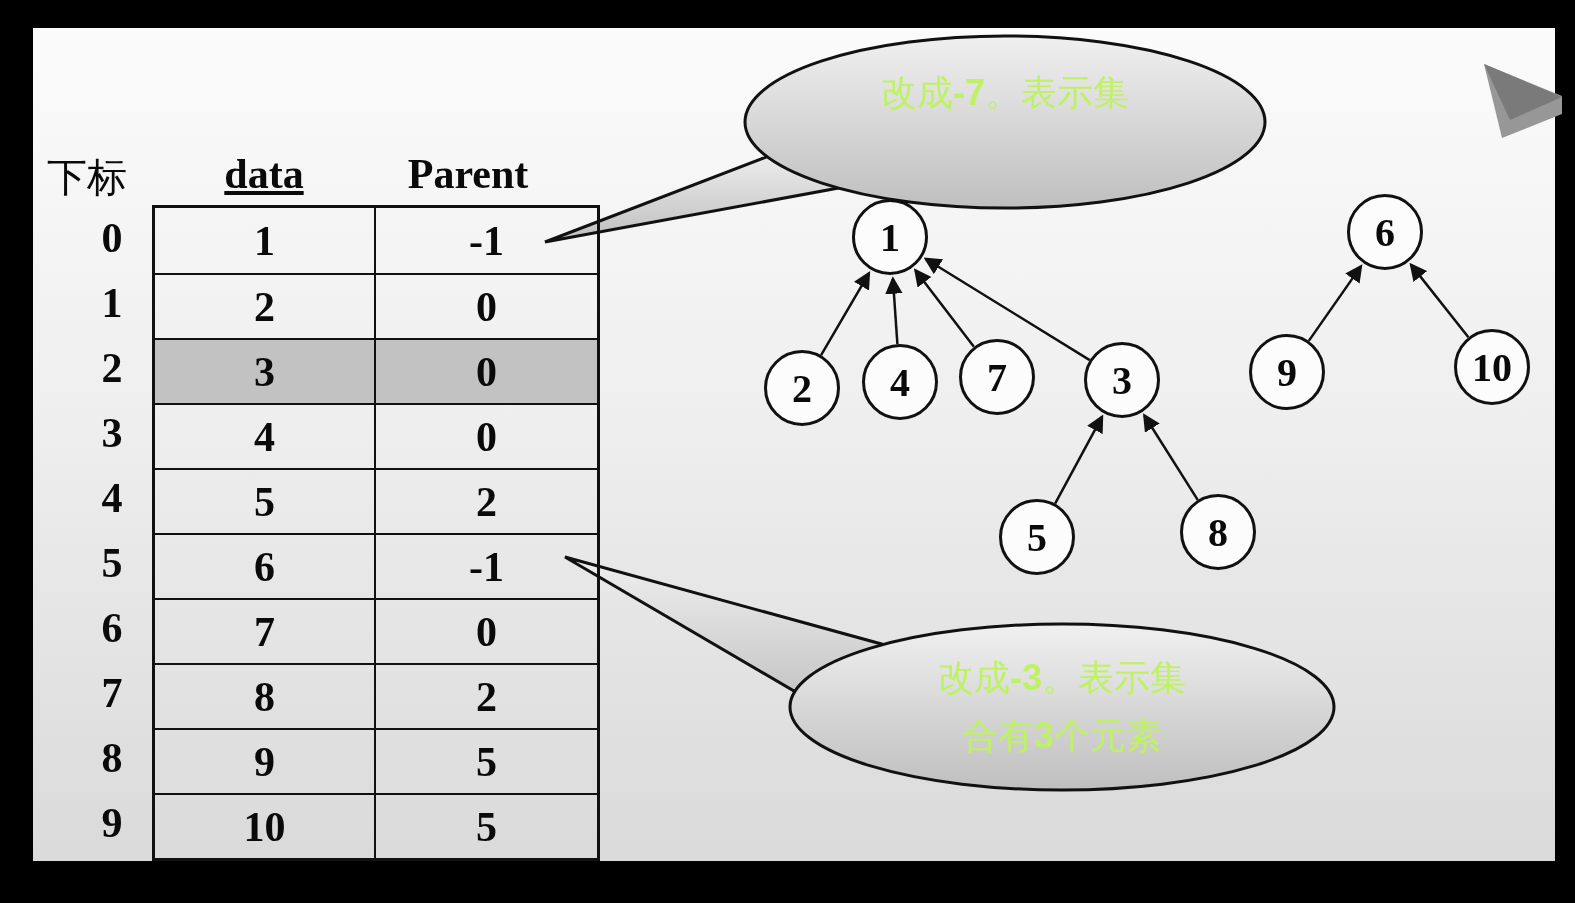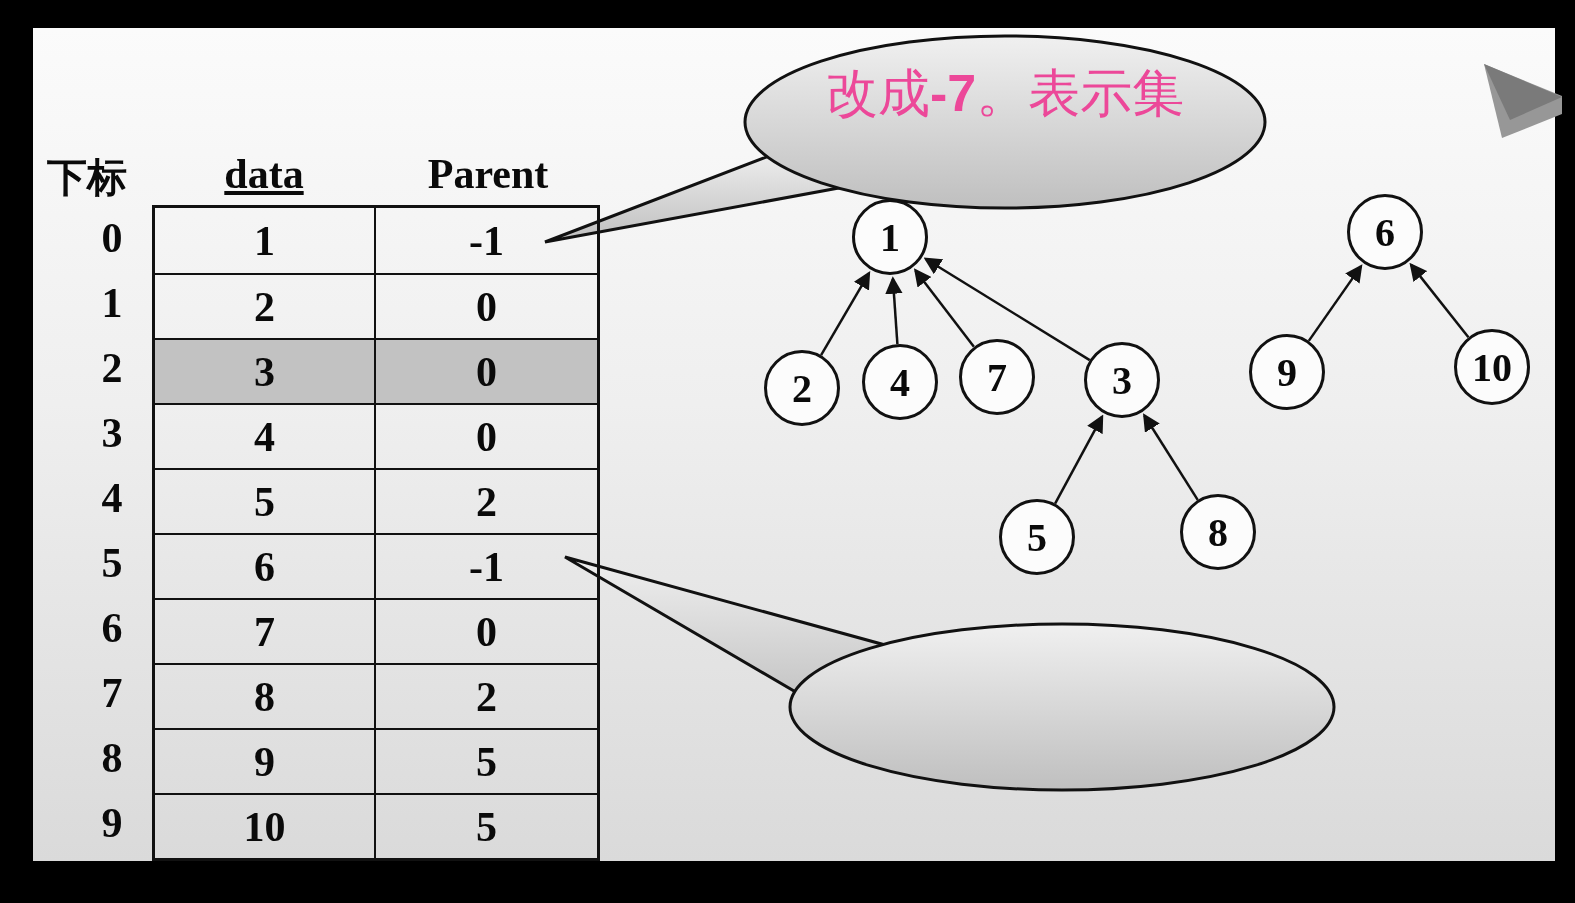--- a/index.html
+++ b/index.html
@@ -9,38 +9,38 @@
   .frame { position:relative; width:1575px; height:903px; background:#000; overflow:hidden; }
   .slide-bg { position:absolute; left:33px; top:28px; width:1522px; height:833px;
               background:linear-gradient(180deg,#fbfbfb 0%, #efefef 45%, #dadada 100%); }
 
   #overlay { position:absolute; left:0; top:0; width:1575px; height:903px; }
   .edge { stroke:#111; stroke-width:2.5; }
 
   
   .col-hdr { position:absolute; top:150px; height:52px; line-height:52px; text-align:center;
              font:700 42px "Liberation Serif", serif; color:#0a0a0a; }
-  .col-hdr.cjk { font-family:"Liberation Sans", sans-serif; font-weight:700; font-size:40px; }
+  .col-hdr.cjk { font-family:"Liberation Sans", sans-serif; font-weight:400; font-size:40px; }
   .hdr-index  { left:28px;  width:118px; }
   .hdr-data   { left:152px; width:224px;text-decoration:underline; }
-  .hdr-parent { left:376px; width:224px; }
+  .hdr-parent { left:356px; width:224px; }
 
   .ptable { position:absolute; left:152px; top:205px; width:448px; border:3px solid #111; background:transparent; }
   .trow { display:flex; height:65px; border-top:2px solid #111; }
   .trow:first-child { border-top:none; }
   .trow.hl { background:#c2c2c2; }
   .cell { width:50%; display:flex; align-items:center; justify-content:center;
           font:700 42px "Liberation Serif", serif; color:#0a0a0a; }
   .cell.data-cell { border-right:2px solid #111; }
   .idx { position:absolute; left:82px; width:60px; height:65px; display:flex; align-items:center;
          justify-content:center; font:700 42px "Liberation Serif", serif; color:#0a0a0a; }
 
   
-  .callout-text { position:absolute; width:520px; text-align:center; color:#ec4899;
-                  font-size:52px; line-height:58px; font-weight:500; }
+  .callout-text { position:absolute; width:520px; text-align:center; color:#bef264;
+                  font-size:36px; line-height:58px; font-weight:500; }
   .callout-text b { font-weight:800; }
   .callout-text-top    { left:745px; top:64px; }
   .callout-text-bottom { left:802px; top:649px; }
 
   
   .node { position:absolute; width:76px; height:76px; border:3px solid #111; border-radius:50%;
           background:#fcfcfc; display:flex; align-items:center; justify-content:center;
           font:700 40px "Liberation Serif", serif; color:#0a0a0a; }
 </style>
 </head>
@@ -123,20 +123,24 @@
       </div>
       <div class="trow">
         <div class="cell data-cell">10</div>
         <div class="cell parent-cell">5</div>
       </div>
     </div>
 
   <div class="callout-text callout-text-top">
       <div><span>改成</span><b>-7</b><span>。表示集</span></div>
     </div>
+  <div class="callout-text callout-text-bottom">
+      <div><span>改成</span><b>-3</b><span>。表示集</span></div>
+      <div><span>合有</span><b>3</b><span>个元素</span></div>
+    </div>
 <div class="idx" style="top: 205px;">0</div>
     <div class="idx" style="top: 270px;">1</div>
     <div class="idx" style="top: 335px;">2</div>
     <div class="idx" style="top: 400px;">3</div>
     <div class="idx" style="top: 465px;">4</div>
     <div class="idx" style="top: 530px;">5</div>
     <div class="idx" style="top: 595px;">6</div>
     <div class="idx" style="top: 660px;">7</div>
     <div class="idx" style="top: 725px;">8</div>
     <div class="idx" style="top: 790px;">9</div>

